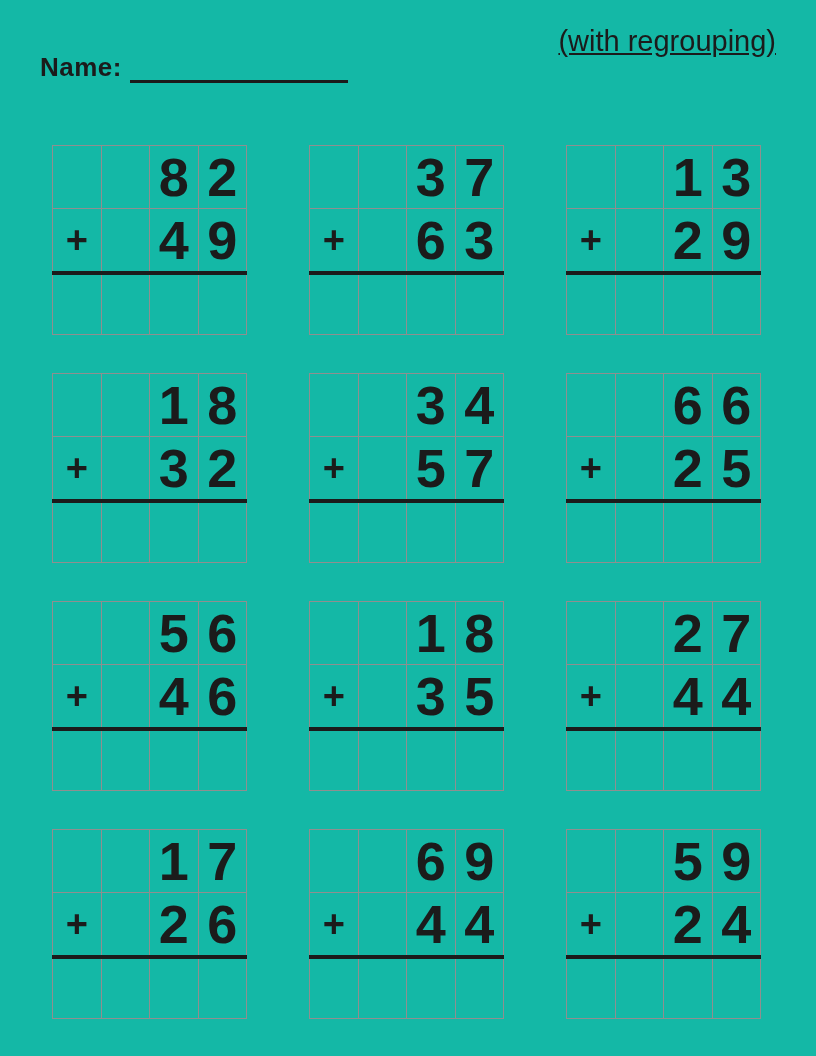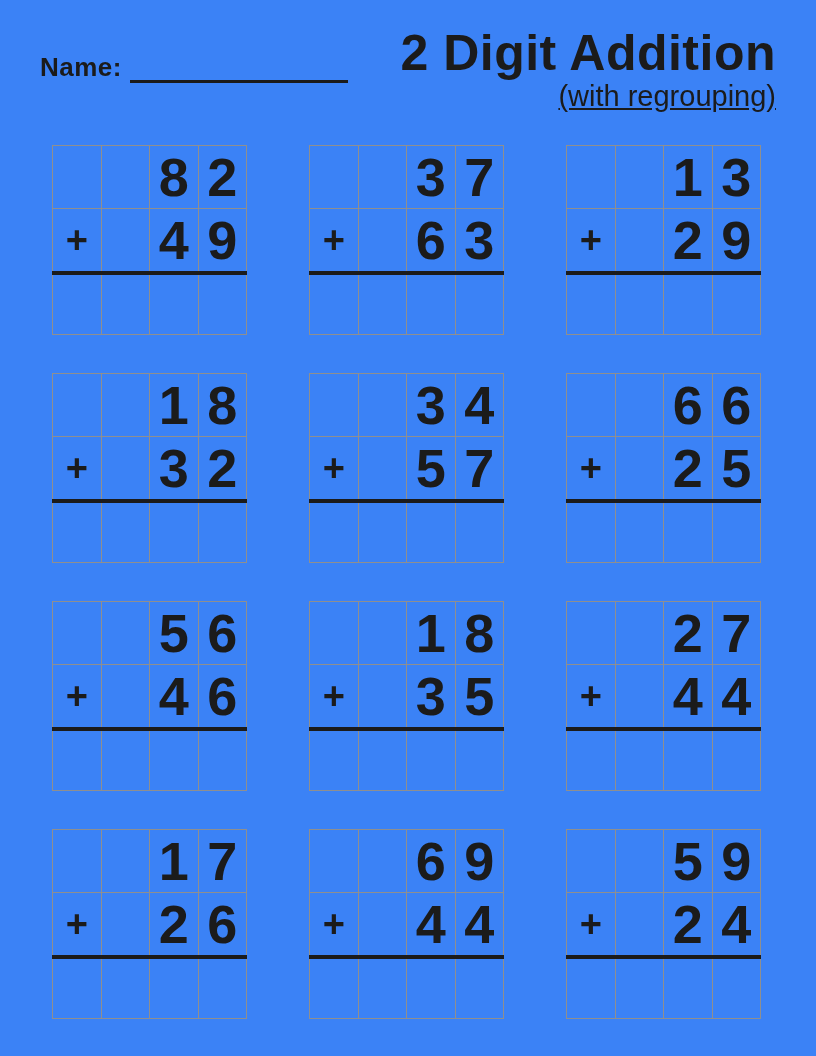--- a/index.html
+++ b/index.html
@@ -7,21 +7,21 @@
     margin: 0;
     padding: 0;
     background: #ffffff;
     font-family: "Liberation Sans", sans-serif;
     color: #1b1b1b;
   }
   .page {
     position: relative;
     width: 816px;
     height: 1056px;
-    background: #3b82f6;
+    background: #14b8a6;
     overflow: hidden;
   }
 
   
   .name-row {
     position: absolute;
     left: 40px;
     top: 52px;
     display: flex;
     align-items: flex-end;
@@ -108,21 +108,20 @@
 <body>
 
 <div class="page">
 
   <div class="name-row">
     <span class="name-label">Name:</span>
     <span class="name-line"></span>
   </div>
 
   <div class="title-block">
-    <div class="worksheet-title">2 Digit Addition</div>
     <div class="worksheet-subtitle">(with regrouping)</div>
   </div>
 
   <div class="problems-grid">
       <div class="problem">
         <div class="cell"></div>
         <div class="cell"></div>
         <div class="cell digit">8</div>
         <div class="cell digit">2</div>
         <div class="cell plus">+</div>

